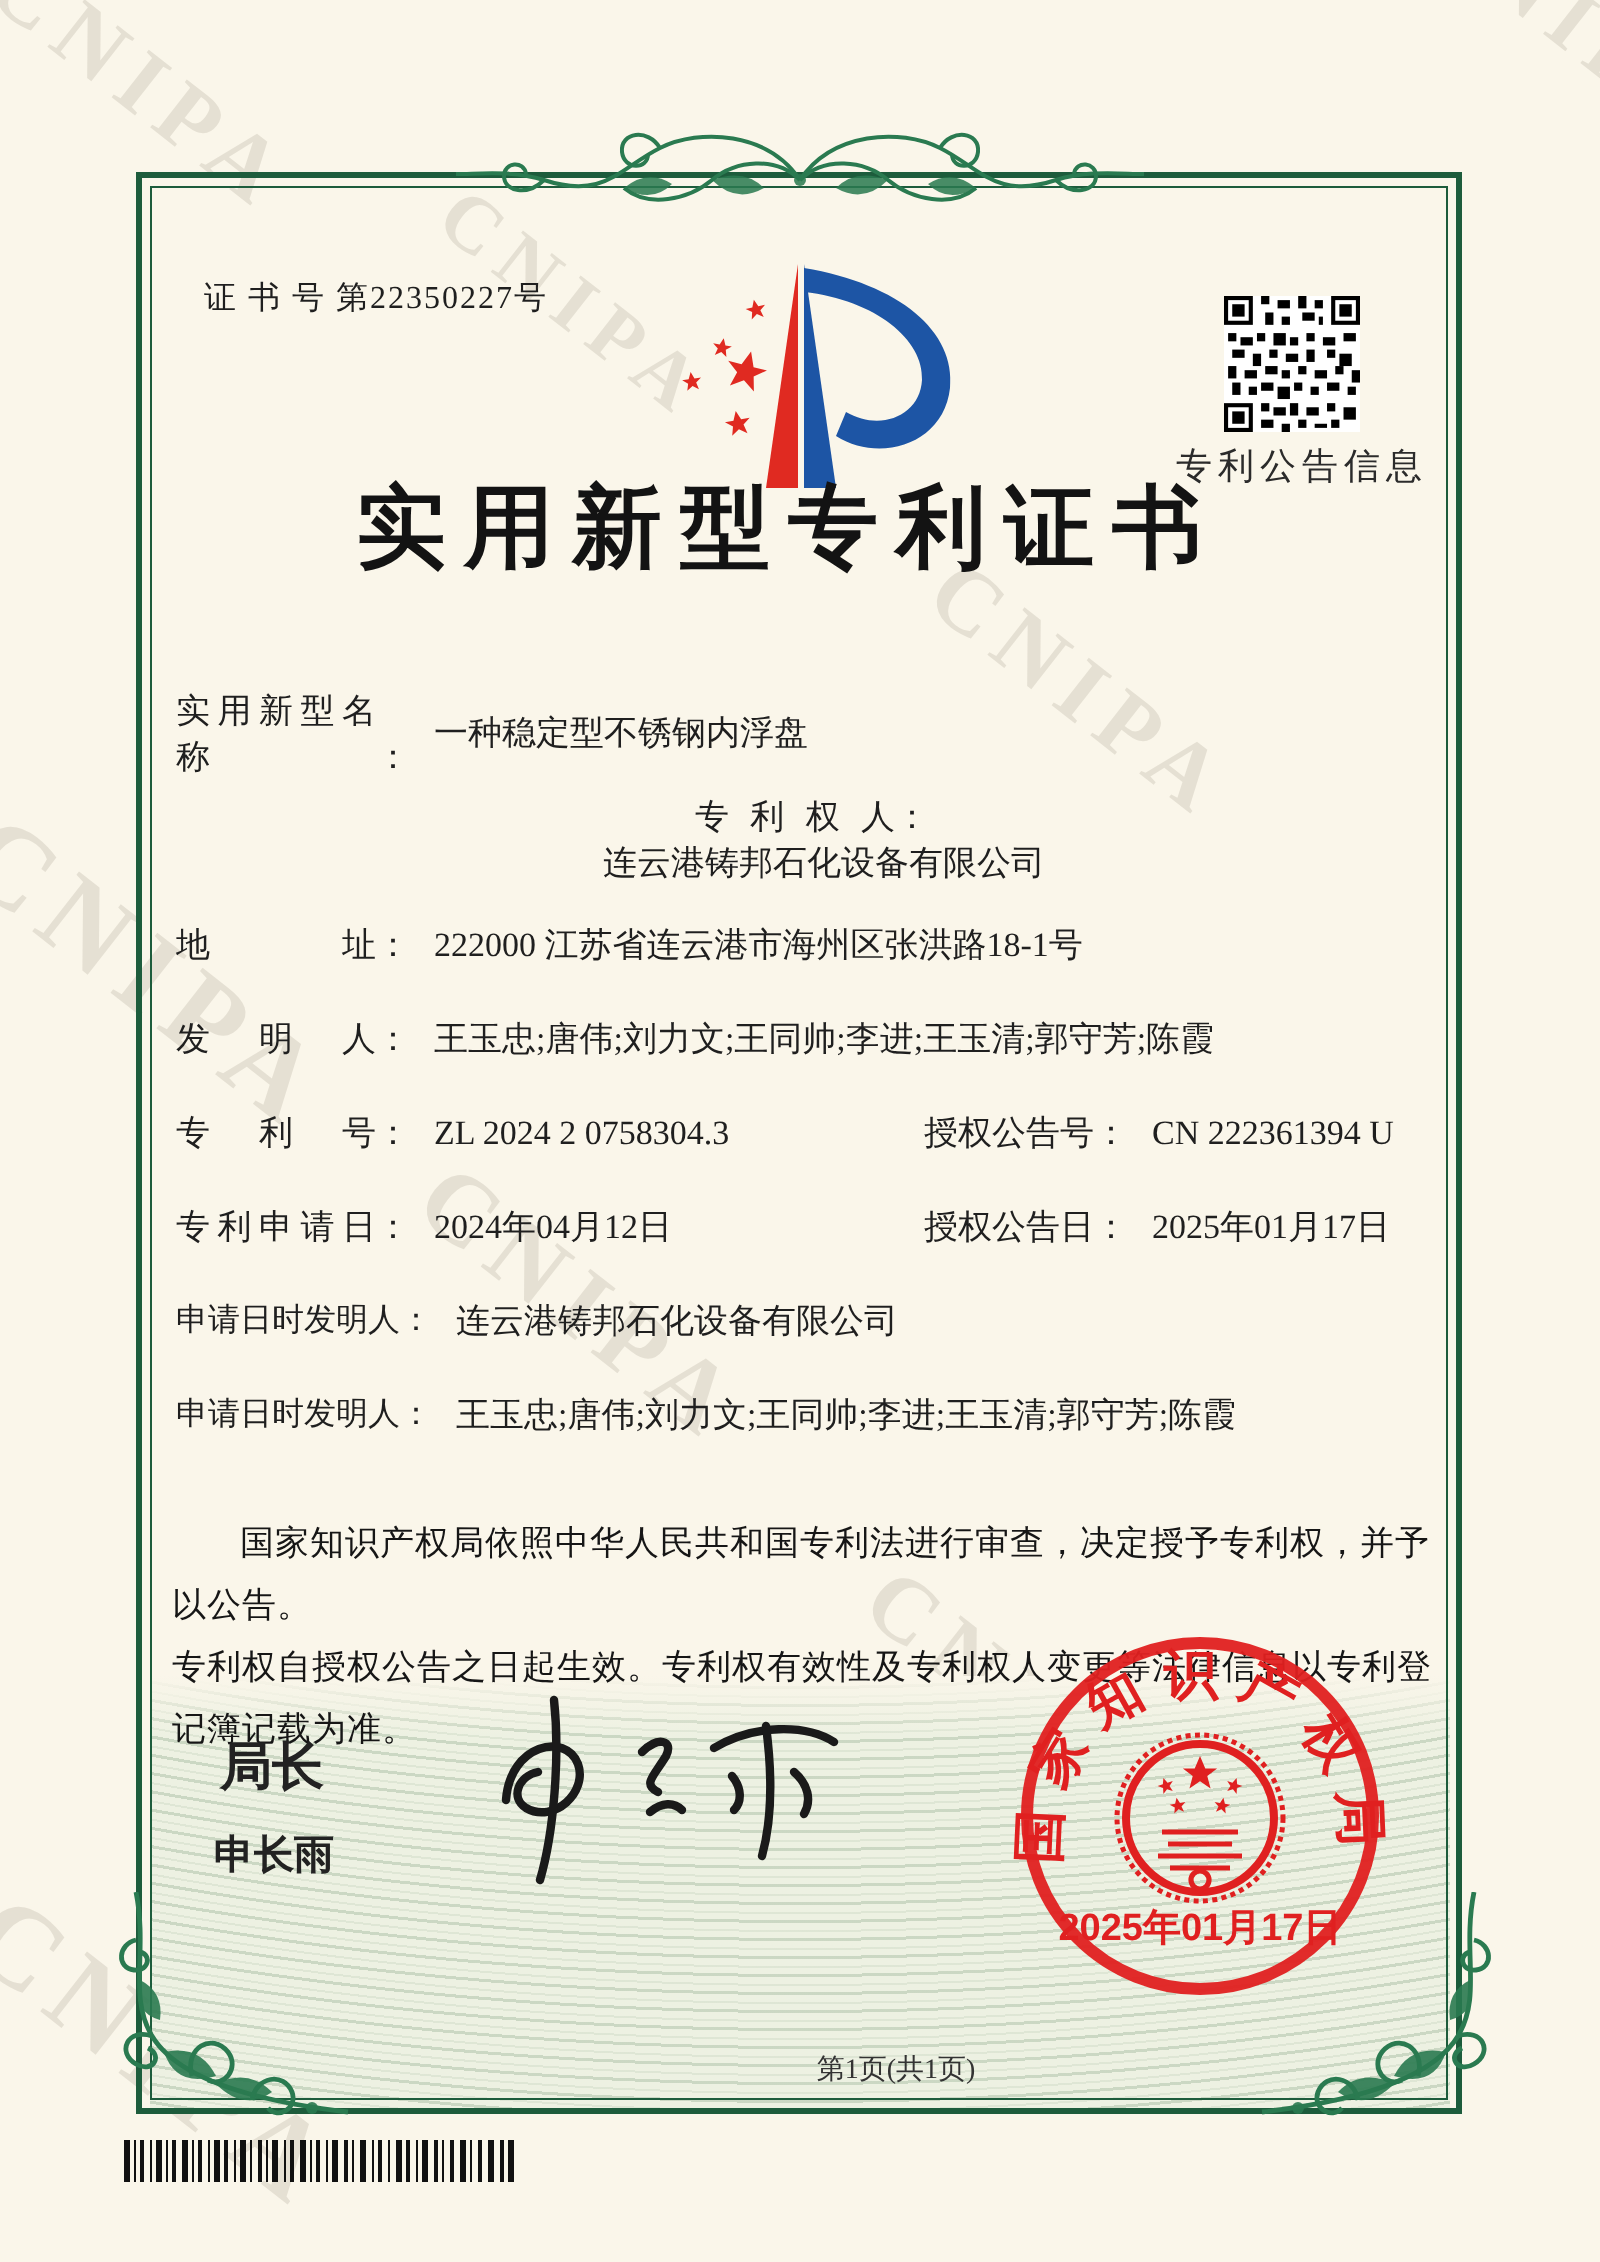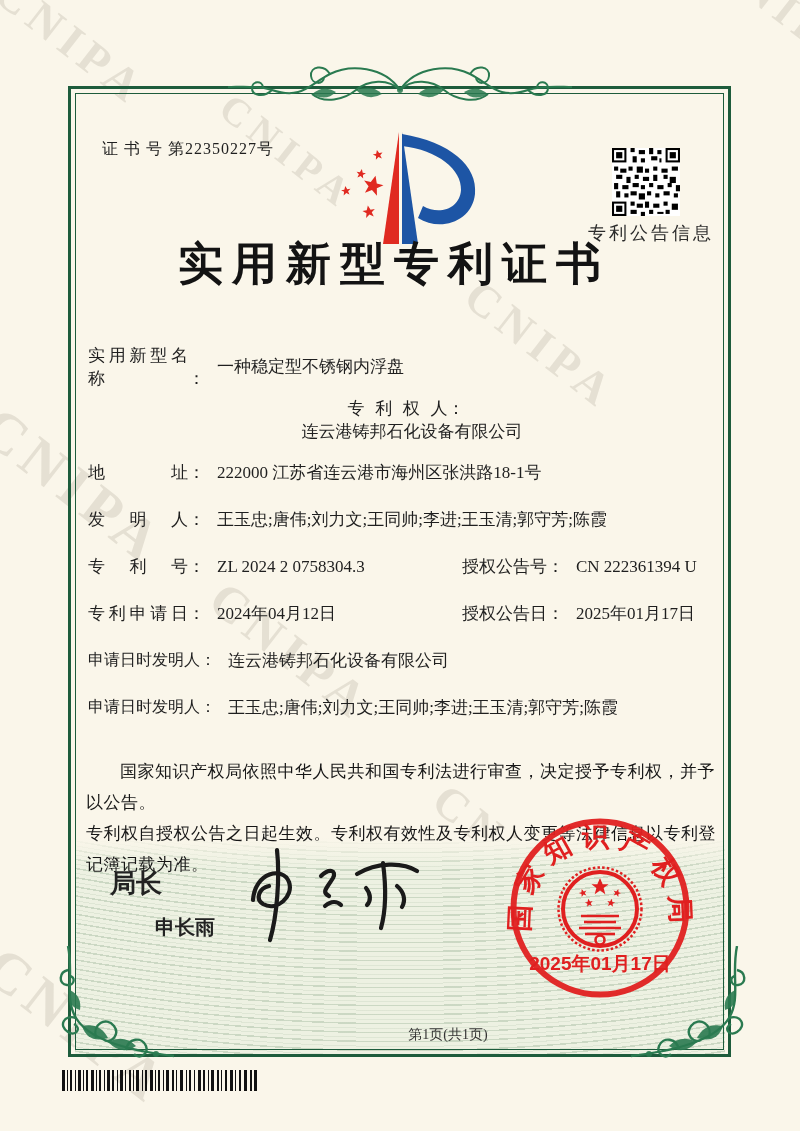--- a/index.html
+++ b/index.html
@@ -39,21 +39,21 @@
   .fvalue{margin-left:12px;}
   .col2{position:absolute;left:358px;display:flex;align-items:center;margin-left:16px;}
   
   .notice{position:absolute;left:86px;top:756px;width:630px;font-size:17px;
       line-height:31px;letter-spacing:0.5px;color:#161616;}
   .notice .l1{text-indent:2em;}
   
   .sig-title{position:absolute;left:110px;top:866px;font-size:26px;font-weight:bold;
       font-family:"Liberation Sans","DejaVu Sans",sans-serif;color:#222;}
   .sig-name{position:absolute;left:107px;top:914px;font-size:20px;font-weight:bold;
-      font-family:"Liberation Sans","DejaVu Sans",sans-serif;color:#222;margin-left:48px;}
+      font-family:"Liberation Sans","DejaVu Sans",sans-serif;color:#222;}
   .sig-script{position:absolute;left:225px;top:838px;}
   .seal{position:absolute;left:505px;top:813px;}
   
   .pagenum{position:absolute;left:0;top:1026px;width:800px;text-align:center;font-size:14px;color:#333;padding-left:48px;}
   .barcode{position:absolute;left:62px;top:1070px;}
   .orn{position:absolute;color:#2a7a50;}
   .orn-top{left:228px;top:60px;}
   .orn-bl{left:56px;top:946px;}
   .orn-br{right:51px;top:946px;transform:scaleX(-1);}
 </style>

